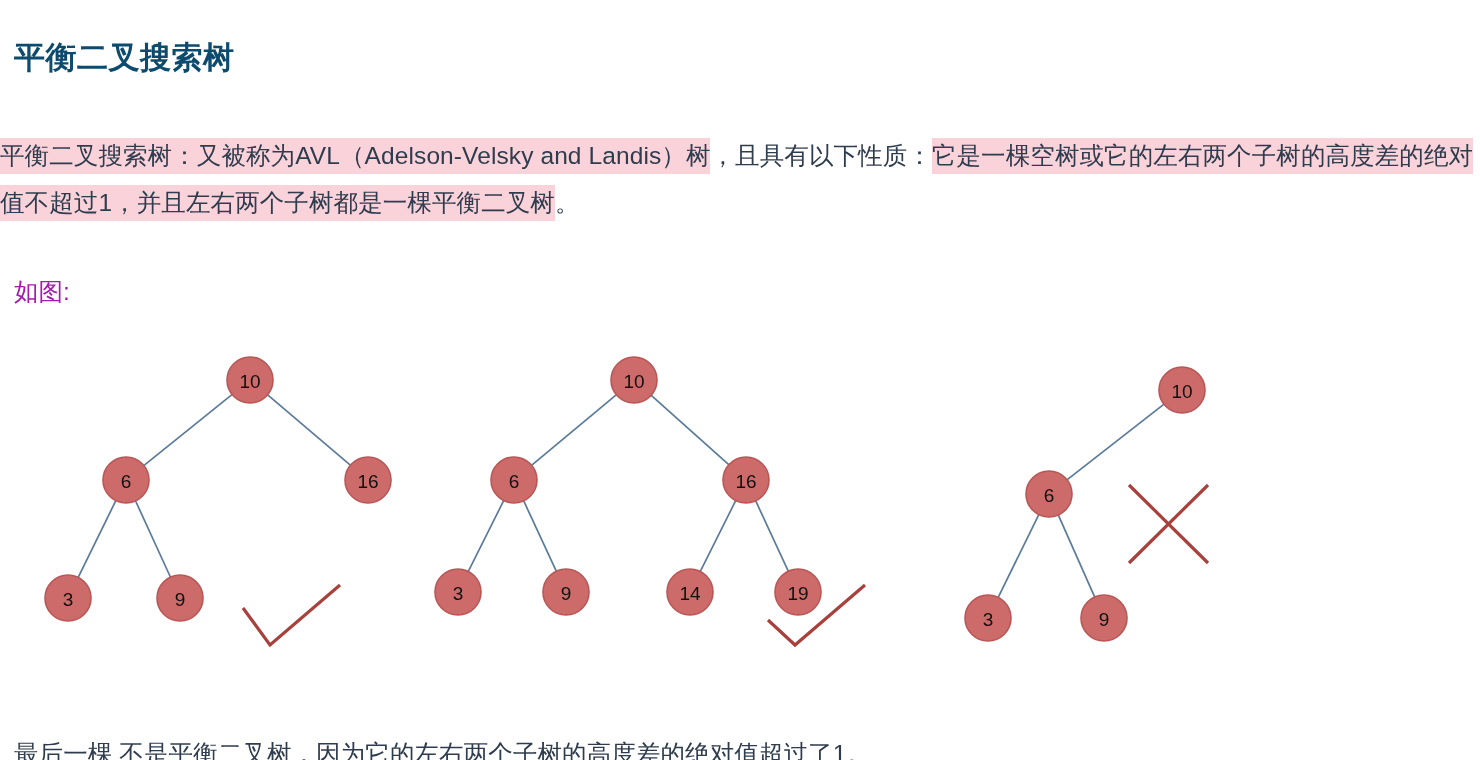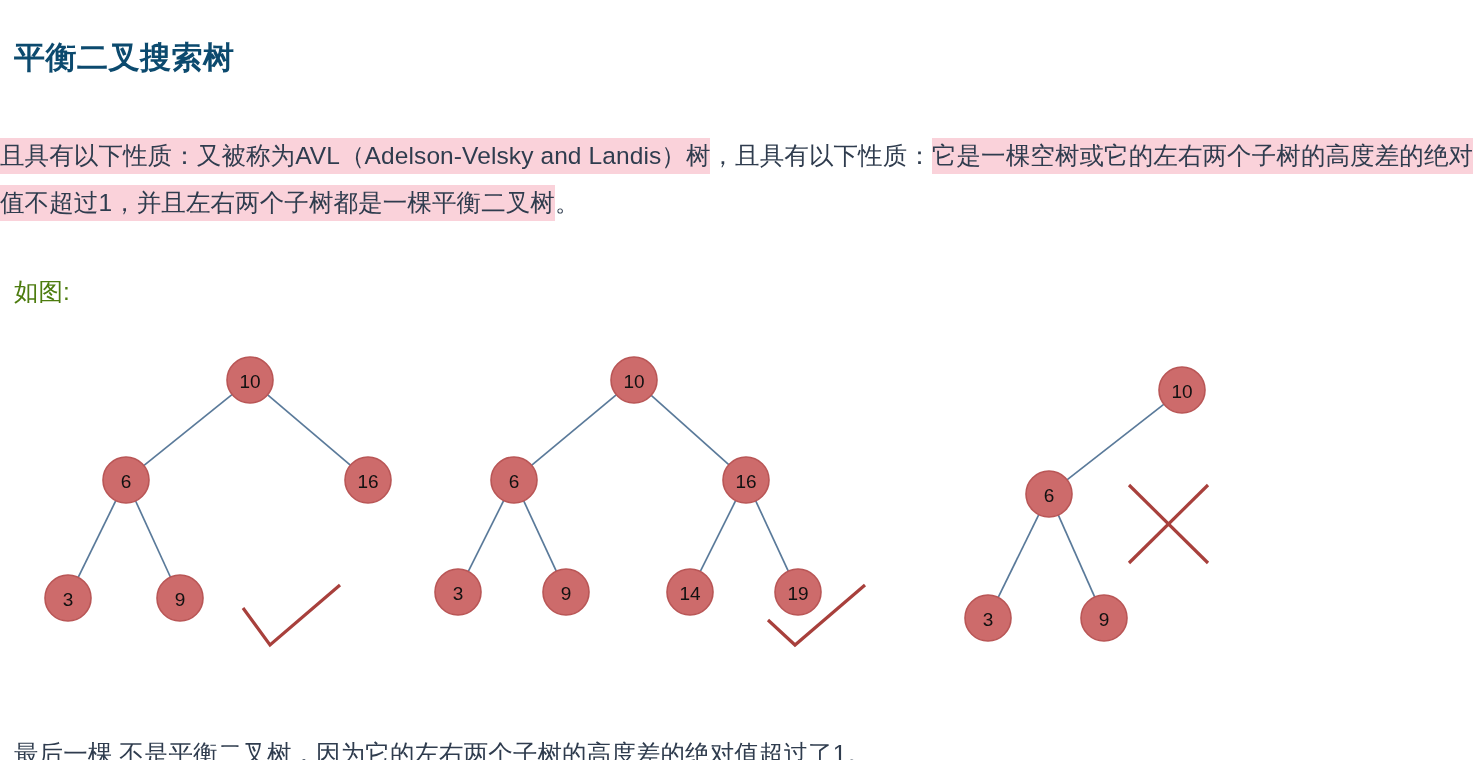--- a/index.html
+++ b/index.html
@@ -50,21 +50,21 @@
   #definition .plain {
     background: transparent;
   }
 
   
   #figure-lead {
     position: absolute;
     left: 14px;
     top: 250px;
     font-size: 24.5px;
-    color: #4d7c0f;
+    color: #a21caf;
   }
 
   
   #figure-area {
     position: absolute;
     left: 0px;
     top: 340px;
     width: 1480px;
     height: 330px;
   }
@@ -104,21 +104,21 @@
     color: #2f3c4e;
     letter-spacing: 0.1px;
     white-space: nowrap;
   }
 </style>
 </head>
 <body>
 
 <h1 id="page-title">平衡二叉搜索树</h1>
 
-<p id="definition"><span class="hl">且具有以下性质：又被称为AVL（Adelson-Velsky and Landis）树</span><span class="plain">，且具有以下性质：</span><span class="hl">它是一棵空树或它的左右两个子树的高度差的绝对值不超过1，并且左右两个子树都是一棵平衡二叉树</span><span class="plain">。</span></p>
+<p id="definition"><span class="hl">平衡二叉搜索树：又被称为AVL（Adelson-Velsky and Landis）树</span><span class="plain">，且具有以下性质：</span><span class="hl">它是一棵空树或它的左右两个子树的高度差的绝对值不超过1，并且左右两个子树都是一棵平衡二叉树</span><span class="plain">。</span></p>
 
 <p id="figure-lead">如图:</p>
 
 <div id="figure-area">
   <svg id="figure-svg" width="1480" height="330" viewBox="0 0 1480 330" xmlns="http://www.w3.org/2000/svg">
       <g>
         <line x1="232.87491313154274" y1="53.8105539261752" x2="143.12508686845726" y2="126.1894460738248" class="tree-edge"></line>
         <line x1="266.78370321262594" y1="54.22347729883553" x2="351.21629678737406" y2="125.77652270116447" class="tree-edge"></line>
         <line x1="116.29538529841359" y1="159.74387128943442" x2="77.70461470158641" y2="238.25612871056558" class="tree-edge"></line>
         <line x1="135.1547269827268" y1="160.00477377706966" x2="170.8452730172732" y2="237.99522622293034" class="tree-edge"></line>

